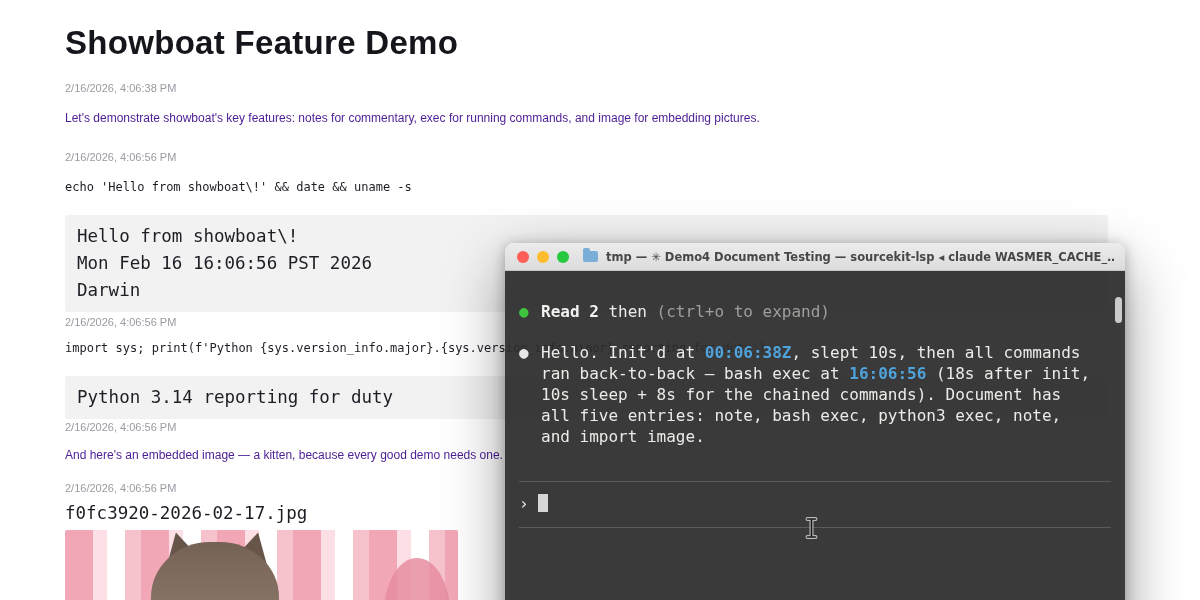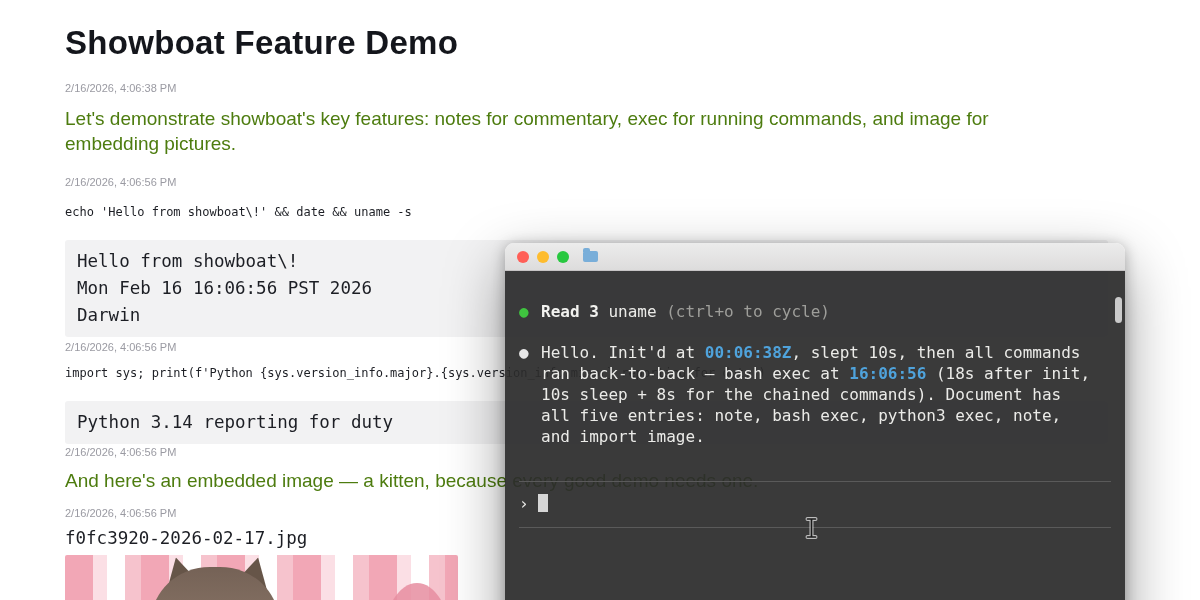--- a/index.html
+++ b/index.html
@@ -4,21 +4,21 @@
 <style>
   * { margin:0; padding:0; box-sizing:border-box; }
   html,body { width:1200px; height:600px; }
   body { position:relative; overflow:hidden; background:#ffffff; font-family:"Liberation Sans", sans-serif; }
 
   
   .page { position:absolute; inset:0; background:#ffffff; padding:24px 0 14px 65px; z-index:1; }
   .doc-title { font-size:33px; font-weight:bold; color:#14161c; letter-spacing:.3px;
                font-family:"Liberation Sans", sans-serif; }
   .ts { font-size:11px; color:#9a9aa2; margin-top:20px; }
-  .note { font-size:19px; line-height:25px; color:#4d7c0f; max-width:1000px; margin-top:12px; }
+  .note { font-size:12px; line-height:25px; color:#4c1d95; max-width:1000px; margin-top:12px; }
   .cmd { font-family:"DejaVu Sans Mono", monospace; font-size:12px; line-height:24px;
          color:#1c1e24; margin-top:12px; white-space:pre; }
   .out { font-family:"DejaVu Sans Mono", monospace; font-size:17.5px; line-height:27px;
          color:#1c1e24; background:#f2f2f3; border-radius:3px; padding:8px 12px;
          margin-top:16px; width:1043px; white-space:pre; }
   .out.single { margin-top:16px; }
   .filename { font-family:"DejaVu Sans Mono", monospace; font-size:17.5px; line-height:22px;
               color:#1c1e24; margin-top:8px; white-space:pre; }
   .ts.tight { margin-top:4px; }
   .ts.mid { margin-top:2px; }
@@ -124,27 +124,28 @@
     <div class="kitten-rose"></div>
   </div>
 </div>
 
 <div class="terminal">
   <div class="titlebar">
     <span class="dot red"></span>
     <span class="dot yellow"></span>
     <span class="dot green"></span>
     <span class="folder"></span>
+    <span class="title-text">tmp — ✳ Demo4 Document Testing — sourcekit-lsp ◂ claude WASMER_CACHE_…</span>
   </div>
 
   <div class="term-body">
 
     <div class="msg read-row">
       <span class="bullet green">●</span>
-      <span class="msg-text"><b class="tb">Read 3</b><span> uname</span><span class="dim"> (ctrl+o to cycle)</span></span>
+      <span class="msg-text"><b class="tb">Read 2</b><span> then</span><span class="dim"> (ctrl+o to expand)</span></span>
     </div>
 
     <div class="msg">
       <span class="bullet white">●</span>
       <span class="msg-text"><span>Hello. Init'd at </span><span class="tblue">00:06:38Z</span><span>, slept 10s, then all commands ran back-to-back — bash exec at </span><span class="tblue">16:06:56</span><span> (18s after init, 10s sleep + 8s for the chained commands). Document has all five entries: note, bash exec, python3 exec, note, and import image.</span></span>
     </div>
 
     <div class="hr one"></div>
 
     <div class="prompt-line">

